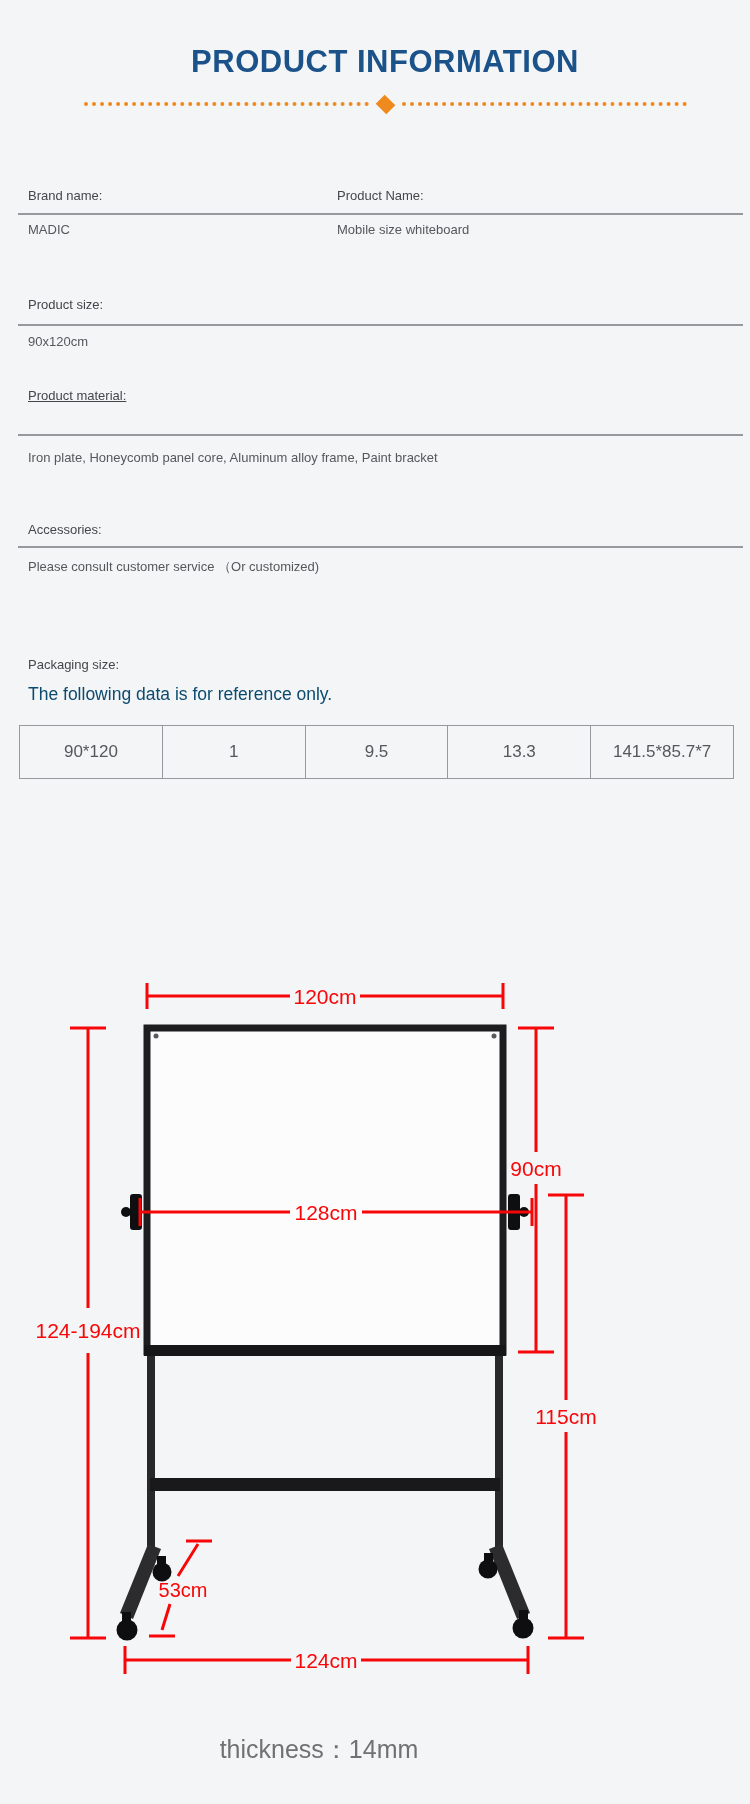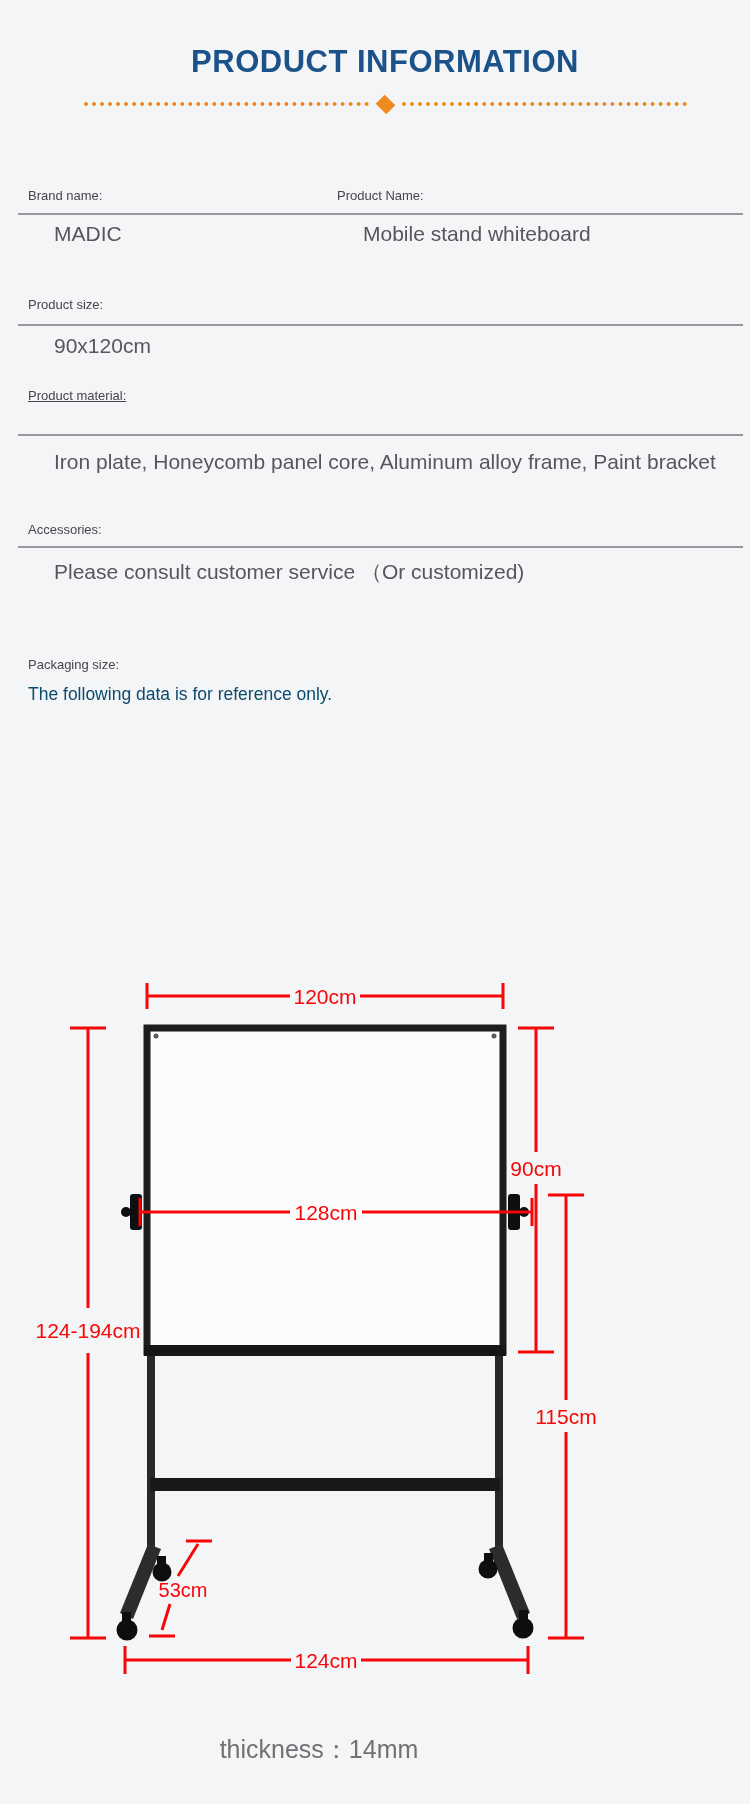--- a/index.html
+++ b/index.html
@@ -17,21 +17,21 @@
   .separator{
     left:0;top:94px;width:750px;height:20px;
     display:flex;align-items:center;justify-content:center;
   }
   .dotline{width:285px;height:0;border-top:4px dotted #ee8a1e;}
   .diamond{
     width:15px;height:15px;background:#ee8a1e;margin:0 9px;
     transform:rotate(45deg) scale(1,.85);
   }
   .label{font-size:13px;color:#454649;white-space:nowrap;}
-  .value{font-size:21px;color:#56575a;white-space:nowrap;margin-left:26px;}
+  .value{font-size:13px;color:#56575a;white-space:nowrap;}
   .rule{left:18px;width:715px;height:2px;background:#98999c;}
   .note{font-size:17.5px;white-space:nowrap;}
   table.pack{
     position:absolute;left:19px;top:725px;width:715px;
     border-collapse:collapse;table-layout:fixed;
   }
   table.pack td{
     border:1.5px solid #97989b;text-align:center;vertical-align:middle;
     font-size:17px;color:#56575a;line-height:1.45;padding:0;
   }
@@ -57,39 +57,46 @@
   <div class="abs separator">
     <div class="dotline"></div>
     <div class="diamond"></div>
     <div class="dotline"></div>
   </div>
 
   <div class="abs label" style="left:18px;top:188px;">Brand name:</div>
   <div class="abs label" style="left:327px;top:188px;">Product Name:</div>
   <div class="abs rule" style="top:213px;"></div>
   <div class="abs value" style="left:18px;top:222px;">MADIC</div>
-  <div class="abs value" style="left:327px;top:222px;">Mobile stand whiteboard</div>
+  <div class="abs value" style="left:327px;top:222px;">Mobile size whiteboard</div>
 
   <div class="abs label" style="left:18px;top:297px;">Product size:</div>
   <div class="abs rule" style="top:324px;"></div>
   <div class="abs value" style="left:18px;top:334px;">90x120cm</div>
 
   <div class="abs label" style="left:18px;top:388px;text-decoration:underline;">Product material:</div>
   <div class="abs rule" style="top:434px;"></div>
   <div class="abs value" style="left:18px;top:450px;">Iron plate, Honeycomb panel core, Aluminum alloy frame, Paint bracket</div>
 
   <div class="abs label" style="left:18px;top:522px;">Accessories:</div>
   <div class="abs rule" style="top:546px;"></div>
   <div class="abs value" style="left:18px;top:558px;">Please consult customer service （Or customized)</div>
 
   <div class="abs label" style="left:18px;top:657px;">Packaging size:</div>
   <div class="abs note" style="left:18px;top:684px;color:#0c4a6e;">The following data is for reference only.</div>
 
   <table class="pack">
     <tbody>
+    <tr class="dat">
+      <td>90*120</td>
+      <td>1</td>
+      <td>9.5</td>
+      <td>13.3</td>
+      <td>141.5*85.7*7</td>
+    </tr>
   </tbody>
     </table>
 
   <svg class="diagram" width="750" height="830" viewBox="0 0 750 830">
 
     <rect x="147" y="320" width="8" height="380" fill="#28282a"></rect>
     <rect x="495" y="320" width="8" height="380" fill="#28282a"></rect>
 
     <polygon points="148,694 161,699 133,769 120,763" fill="#2c2c2e"></polygon>
     <polygon points="502,694 489,699 517,769 530,763" fill="#2c2c2e"></polygon>

